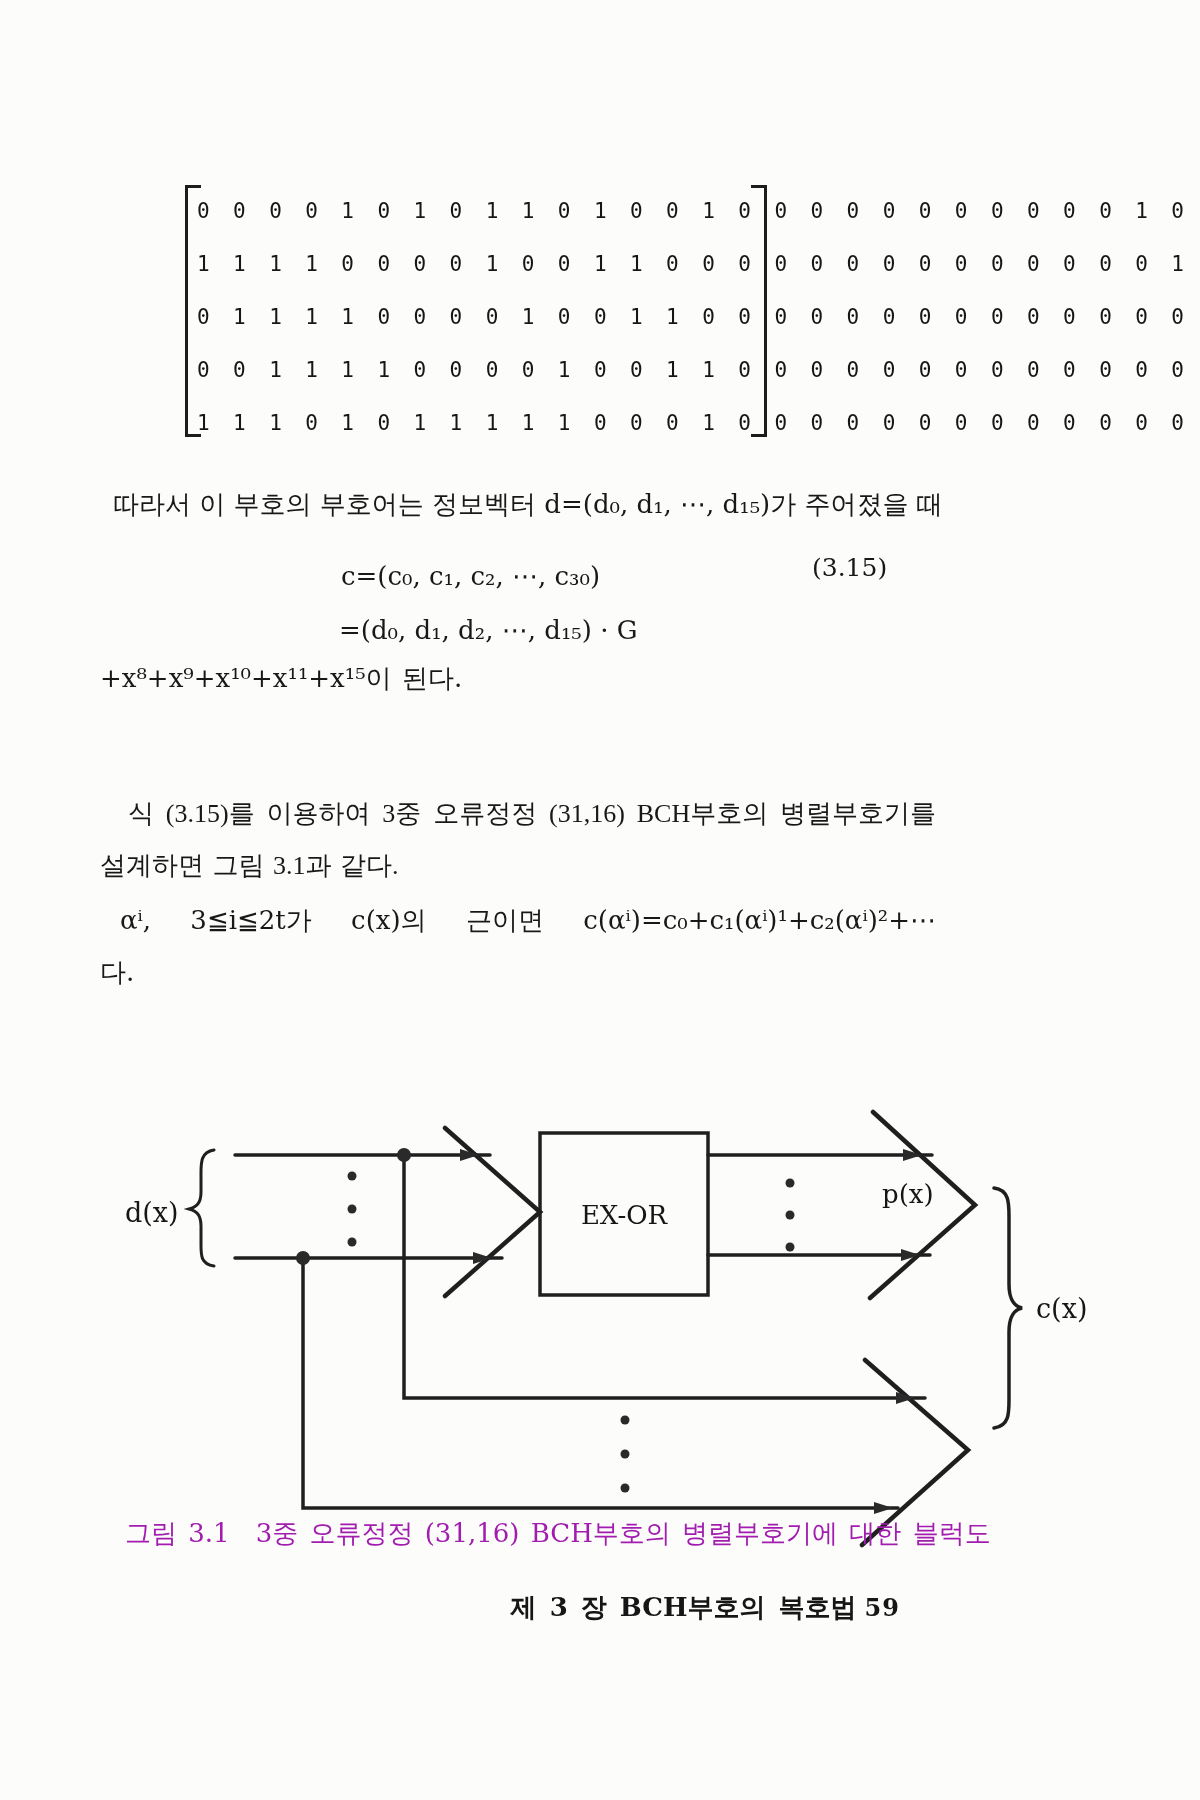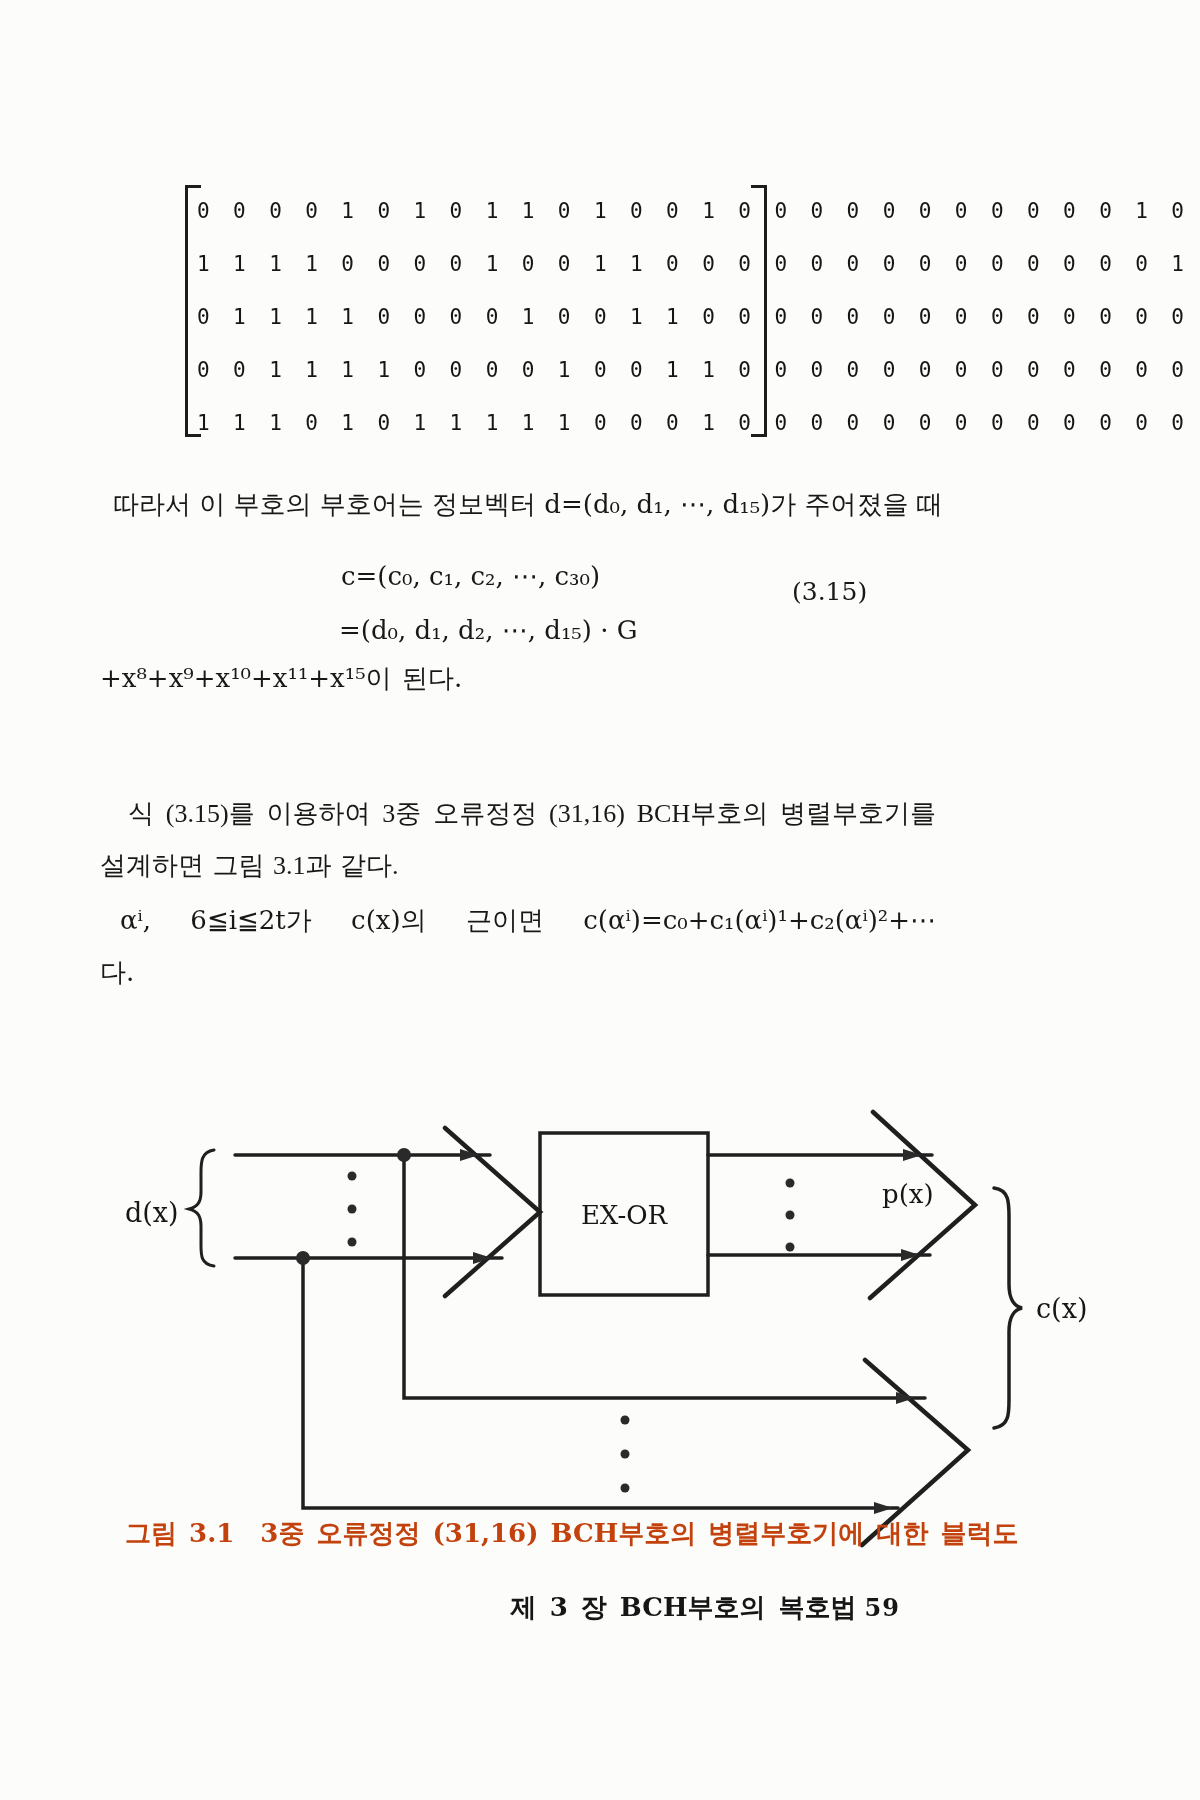--- a/index.html
+++ b/index.html
@@ -20,21 +20,21 @@
   .mbracket.r::before{top:0;right:0;}
   .mbracket.r::after{bottom:0;right:0;}
   
   .bodyline{font-size:26px;line-height:52px;white-space:nowrap;color:#181818;}
   .para{position:absolute;left:100px;width:836px;}
   .para .line{font-size:26px;line-height:52px;color:#181818;word-spacing:2px;}
   .para .just{text-align:justify;text-align-last:justify;}
   .eqnum{position:absolute;font-size:25px;color:#181818;}
   
   .caption{position:absolute;left:125px;width:810px;top:1516px;text-align:center;
-           font-size:26px;font-weight:700;color:#c2410c;word-spacing:3px;white-space:nowrap;}
+           font-size:26px;font-weight:400;color:#a21caf;word-spacing:3px;white-space:nowrap;}
   .caption .cap-label{margin-right:26px;}
   .footer{position:absolute;left:100px;width:800px;top:1590px;text-align:right;
           font-size:26px;font-weight:600;color:#161616;word-spacing:4px;white-space:nowrap;}
   .footer .pagenum{font-size:24px;margin-left:8px;letter-spacing:1px;}
   svg{position:absolute;left:0;top:0;}
   svg text{font-family:"DejaVu Serif","Liberation Serif",serif;fill:#161616;}
 </style>
 </head>
 <body>
 
@@ -47,35 +47,35 @@
     <div class="mrow">0 0 1 1 1 1 0 0 0 0 1 0 0 1 1 0 0 0 0 0 0 0 0 0 0 0 0 0 0 1 0</div>
     <div class="mrow">1 1 1 0 1 0 1 1 1 1 1 0 0 0 1 0 0 0 0 0 0 0 0 0 0 0 0 0 0 0 1</div>
   </div>
   <div class="mbracket r"></div>
 </div>
 
 <div class="abs bodyline" style="left:113px;top:478px;width:787px;text-align:justify;text-align-last:justify;">따라서 이 부호의 부호어는 정보벡터 d=(d₀, d₁, ⋯, d₁₅)가 주어졌을 때</div>
 
 <div>
   <div class="abs bodyline" style="left:341px;top:550px;">c=(c₀, c₁, c₂, ⋯, c₃₀)</div>
-  <div class="eqnum" style="left:792px;top:553px;margin-top:24px;">(3.15)</div>
+  <div class="eqnum" style="left:812px;top:553px;">(3.15)</div>
   <div class="abs bodyline" style="left:339px;top:604px;">=(d₀, d₁, d₂, ⋯, d₁₅) · G</div>
 </div>
 
 <div class="para" style="top:652px;">
   <div class="line">+x⁸+x⁹+x¹⁰+x¹¹+x¹⁵이 된다.</div>
 </div>
 
 <div class="para" style="top:788px;font-family:Liberation Serif, serif;">
   <div class="line just" style="text-indent:28px;">식 (3.15)를 이용하여 3중 오류정정 (31,16) BCH부호의 병렬부호기를</div>
   <div class="line">설계하면 그림 3.1과 같다.</div>
 </div>
 
 <div class="para" style="top:894px;">
-  <div class="line just" style="text-indent:20px;">αⁱ,  6≦i≦2t가  c(x)의  근이면  c(αⁱ)=c₀+c₁(αⁱ)¹+c₂(αⁱ)²+⋯</div>
+  <div class="line just" style="text-indent:20px;">αⁱ,  3≦i≦2t가  c(x)의  근이면  c(αⁱ)=c₀+c₁(αⁱ)¹+c₂(αⁱ)²+⋯</div>
   <div class="line">다.</div>
 </div>
 
 <svg width="1200" height="1800" viewBox="0 0 1200 1800">
   <g stroke="#1f1f1f" stroke-width="3.5" fill="none" stroke-linecap="round">
 
     <path d="M235,1155 H490"></path>
     <path d="M235,1258 H502"></path>
 
     <path d="M404,1155 V1398 H925"></path>

